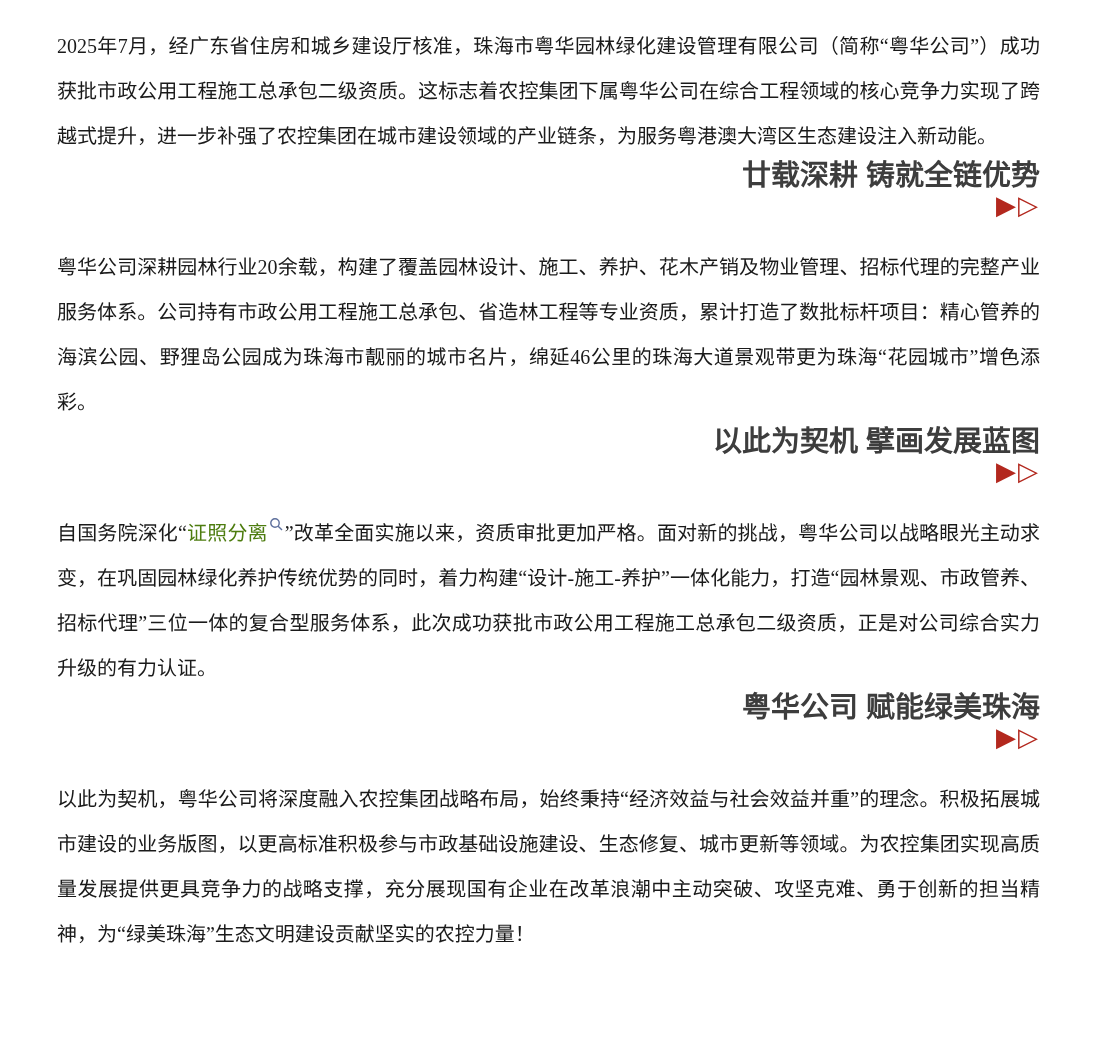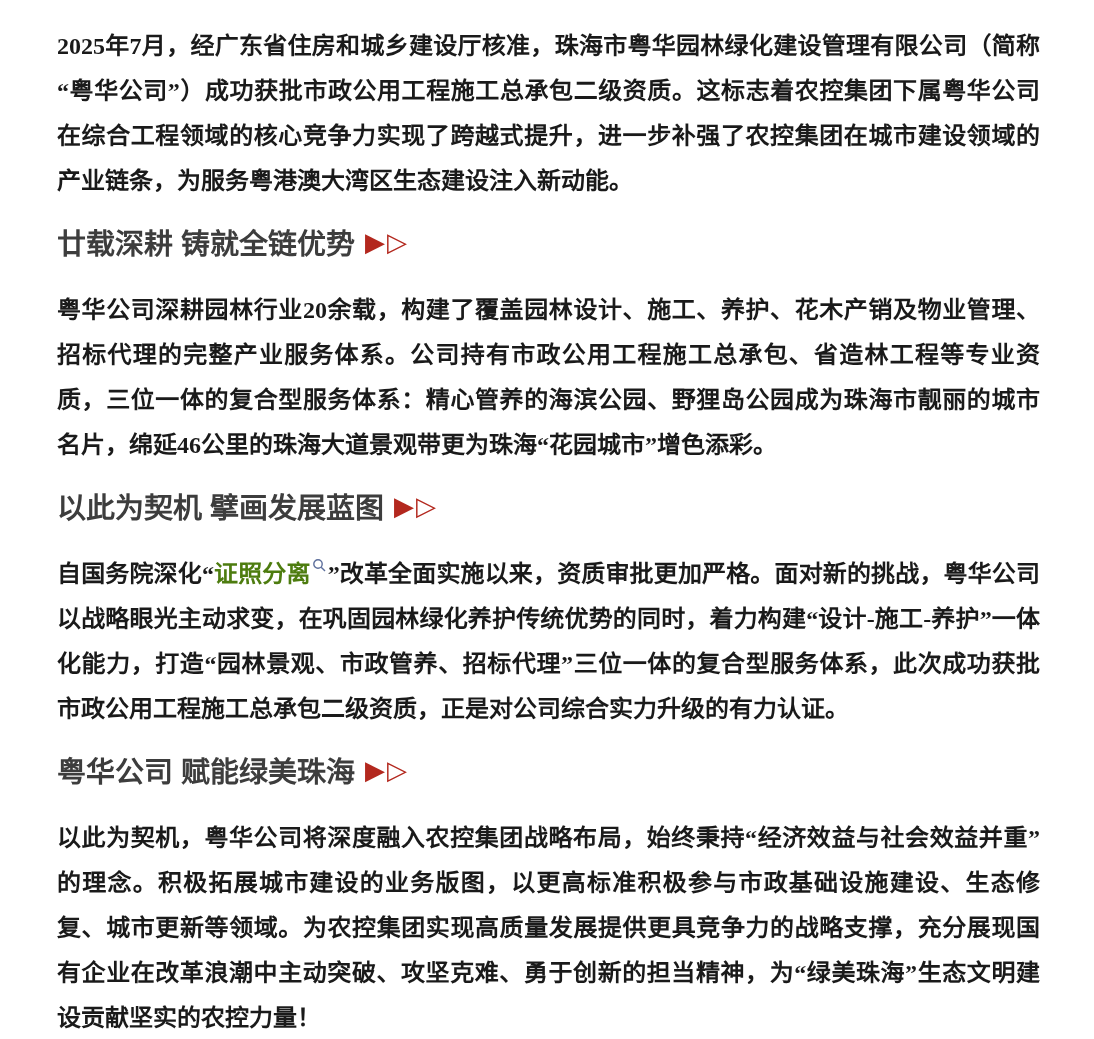--- a/index.html
+++ b/index.html
@@ -7,38 +7,38 @@
     width: 1094px;
     min-height: 1039px;
     box-sizing: border-box;
     background: #ffffff;
     padding: 24px 54px 22px 57px;
     font-family: "Liberation Sans", "DejaVu Sans", sans-serif;
   }
   .article { width: 100%; }
   p.body-para {
     margin: 0;
-    font-size: 24px;
+    font-size: 20px;
     line-height: 45px;
     color: #1a1a1a;
     text-align: justify;
     text-justify: inter-ideograph;
     font-family: "Liberation Serif", "DejaVu Sans", sans-serif;
     word-break: break-all;
-    font-weight: bold;
   }
   h2.section-heading {
-    margin: 24px 0 28px 0;
+    margin: 0 0 28px 0;
     font-size: 29px;
     line-height: 32px;
     font-weight: bold;
     color: #3d3d3d;
     font-family: "Liberation Sans", "DejaVu Sans", sans-serif;
     display: flex;
-    align-items: flex-start;
+    align-items: flex-end;
+    flex-direction: column;
   }
   .heading-arrows {
     display: inline-flex;
     align-items: center;
     margin-left: 10px;
     color: #b3281e;
     font-size: 26px;
     line-height: 1;
     letter-spacing: 2px;
     font-family: "DejaVu Sans", sans-serif;
@@ -66,21 +66,21 @@
   <p class="body-para">2025年7月，经广东省住房和城乡建设厅核准，珠海市粤华园林绿化建设管理有限公司（简称“粤华公司”）成功获批市政公用工程施工总承包二级资质。这标志着农控集团下属粤华公司在综合工程领域的核心竞争力实现了跨越式提升，进一步补强了农控集团在城市建设领域的产业链条，为服务粤港澳大湾区生态建设注入新动能。</p>
 
   <h2 class="section-heading">
     <span>廿载深耕 铸就全链优势</span>
     <span class="heading-arrows">
       <span>▶</span>
       <span>▷</span>
     </span>
   </h2>
 
-  <p class="body-para">粤华公司深耕园林行业20余载，构建了覆盖园林设计、施工、养护、花木产销及物业管理、招标代理的完整产业服务体系。公司持有市政公用工程施工总承包、省造林工程等专业资质，三位一体的复合型服务体系：精心管养的海滨公园、野狸岛公园成为珠海市靓丽的城市名片，绵延46公里的珠海大道景观带更为珠海“花园城市”增色添彩。</p>
+  <p class="body-para">粤华公司深耕园林行业20余载，构建了覆盖园林设计、施工、养护、花木产销及物业管理、招标代理的完整产业服务体系。公司持有市政公用工程施工总承包、省造林工程等专业资质，累计打造了数批标杆项目：精心管养的海滨公园、野狸岛公园成为珠海市靓丽的城市名片，绵延46公里的珠海大道景观带更为珠海“花园城市”增色添彩。</p>
 
   <h2 class="section-heading">
     <span>以此为契机 擘画发展蓝图</span>
     <span class="heading-arrows">
       <span>▶</span>
       <span>▷</span>
     </span>
   </h2>
 
   <p class="body-para"><span>自国务院深化“</span><a class="entity-link"><span>证照分离</span><sup class="link-search"><svg width="15" height="15" viewBox="0 0 15 15">

